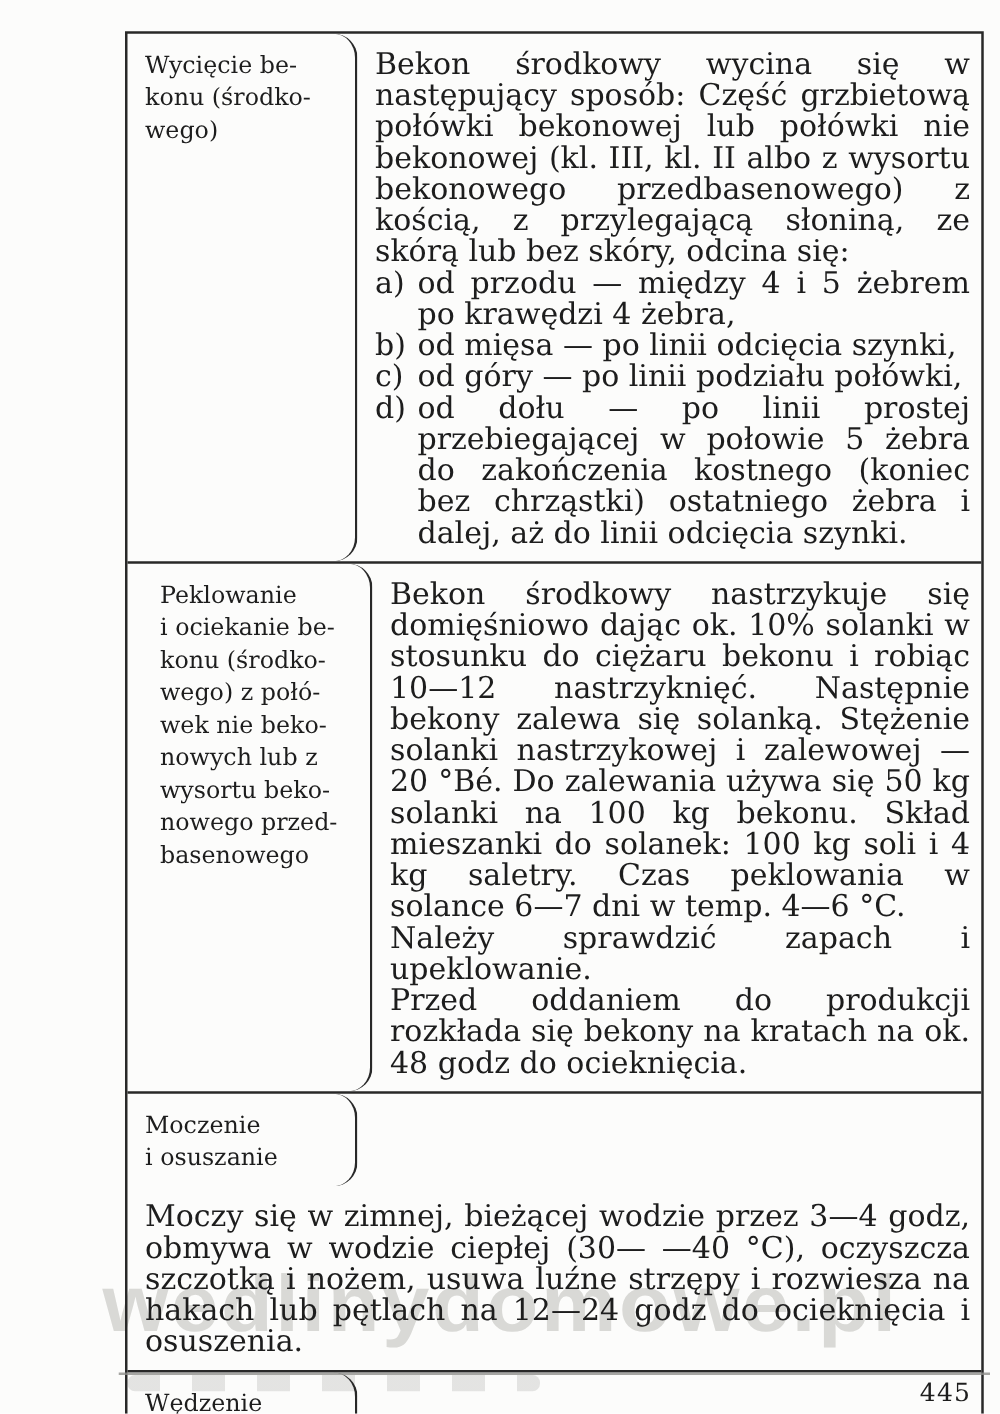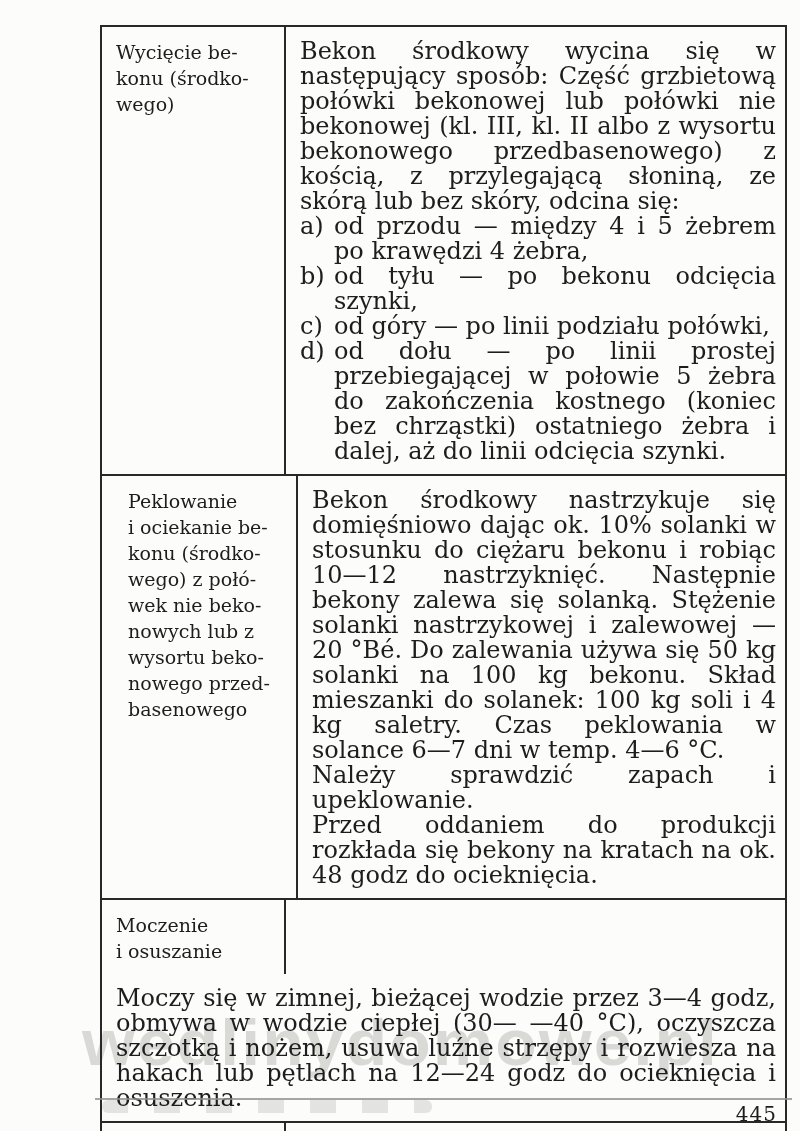--- a/index.html
+++ b/index.html
@@ -21,21 +21,21 @@
     border:2px solid var(--border); display:flex; flex-direction:column;
     box-sizing:border-box; background:transparent;
   }
   .row{display:flex;}
   .row + .row{border-top:2px solid var(--border);}
   .row-1{min-height:405px;} .row-2{min-height:316px;padding-left:12px;} .row-3{min-height:165px;flex-direction:column;}
   .row-4{min-height:113px;} .row-5{min-height:54px;font-family:Liberation Serif, serif;}
   .term{
     width:162px; flex:none; border-right:2px solid var(--border);
     padding:12px 6px 10px 14px; white-space:pre-line;
-    font-size:19px; line-height:26px;
+    font-size:19px; line-height:26px;border-radius:19px;
   }
   .desc{
     flex:1; padding:12px 9px 10px 14px; font-size:24px; line-height:25px;
     text-align:justify; text-align-last:left;
   }
   .desc p{margin:0; text-align:justify; text-align-last:left;}
   .li{display:flex;}
   .li .marker{width:34px; flex:none;}
   .li .li-text{flex:1; text-align:justify; text-align-last:left;}
   .bottom-rule{
@@ -66,21 +66,21 @@
 konu (środko-
 wego)</div>
       <div class="desc">
         <p>Bekon środkowy wycina się w następujący sposób: Część grzbietową połówki bekonowej lub połówki nie bekonowej (kl. III, kl. II albo z wysortu bekonowego przedbasenowego) z kością, z przylegającą słoniną, ze skórą lub bez skóry, odcina się:</p>
         <div class="li">
           <span class="marker">a)</span>
           <span class="li-text">od przodu — między 4 i 5 żebrem po krawędzi 4 żebra,</span>
         </div>
         <div class="li">
           <span class="marker">b)</span>
-          <span class="li-text">od tyłu — po bekonu odcięcia szynki,</span>
+          <span class="li-text">od mięsa — po linii odcięcia szynki,</span>
         </div>
         <div class="li">
           <span class="marker">c)</span>
           <span class="li-text">od góry — po linii podziału połówki,</span>
         </div>
         <div class="li">
           <span class="marker">d)</span>
           <span class="li-text">od dołu — po linii prostej przebiegającej w połowie 5 żebra do zakończenia kostnego (koniec bez chrząstki) ostatniego żebra i dalej, aż do linii odcięcia szynki.</span>
         </div>
       </div>

